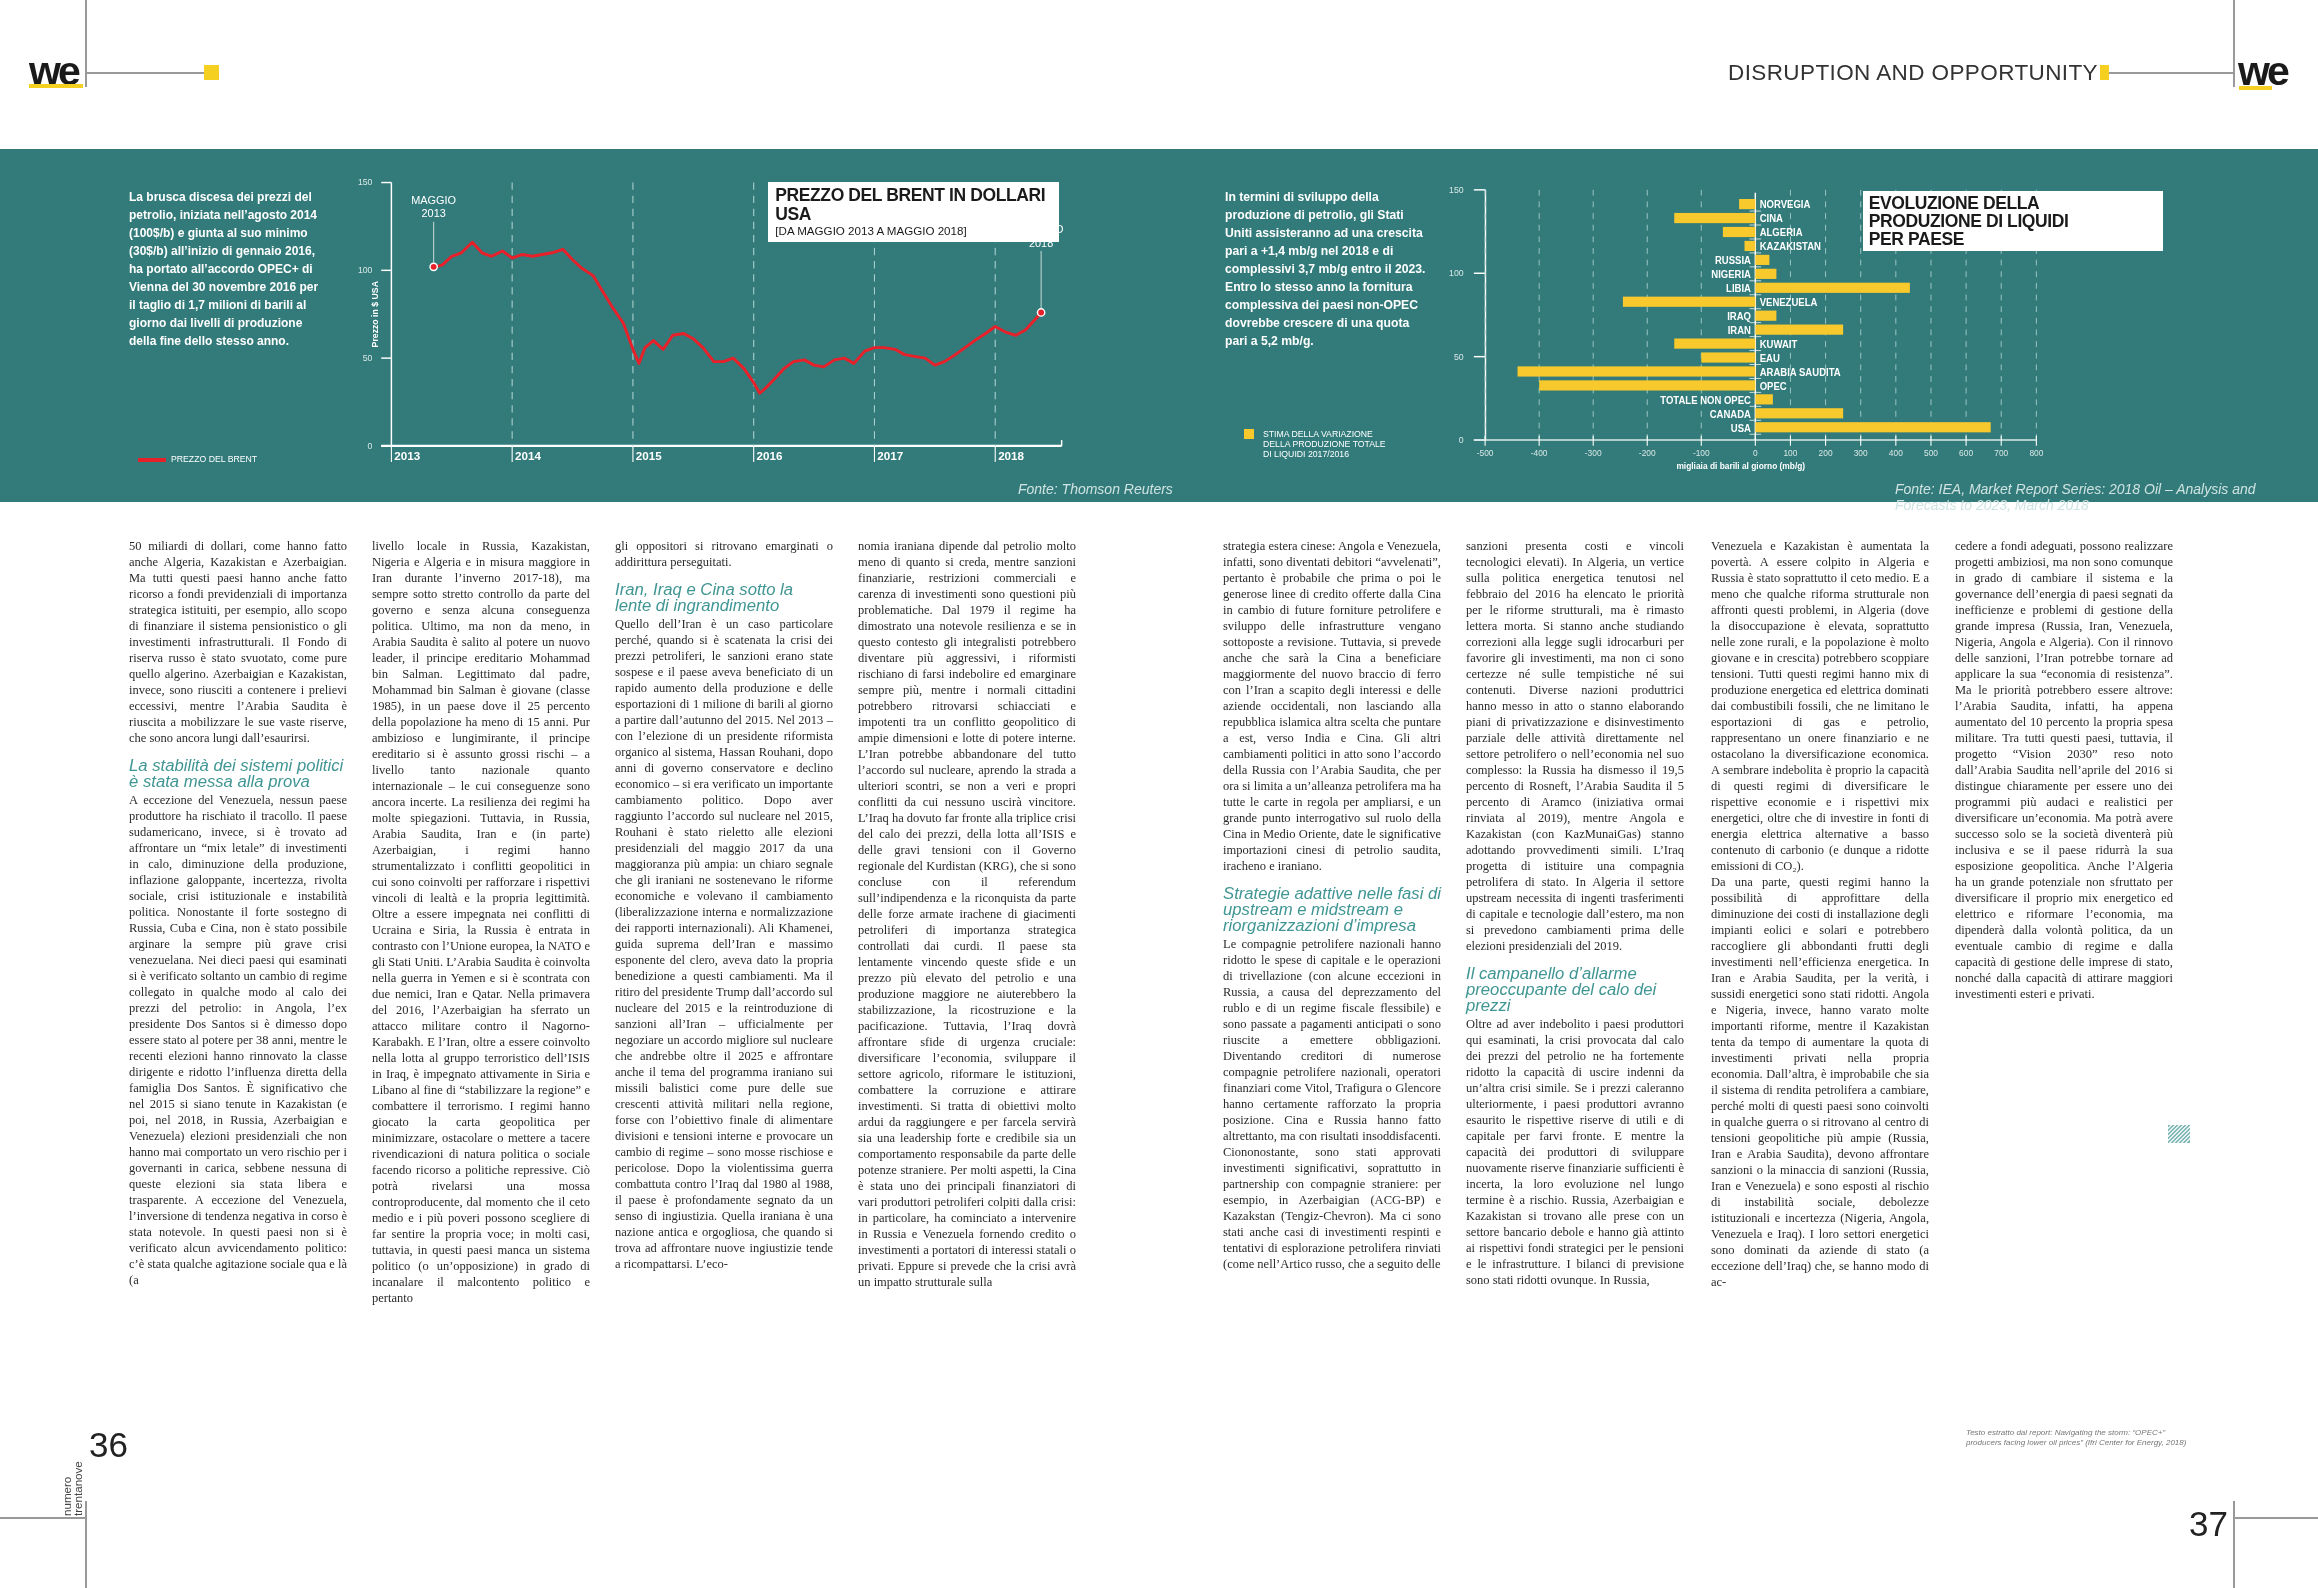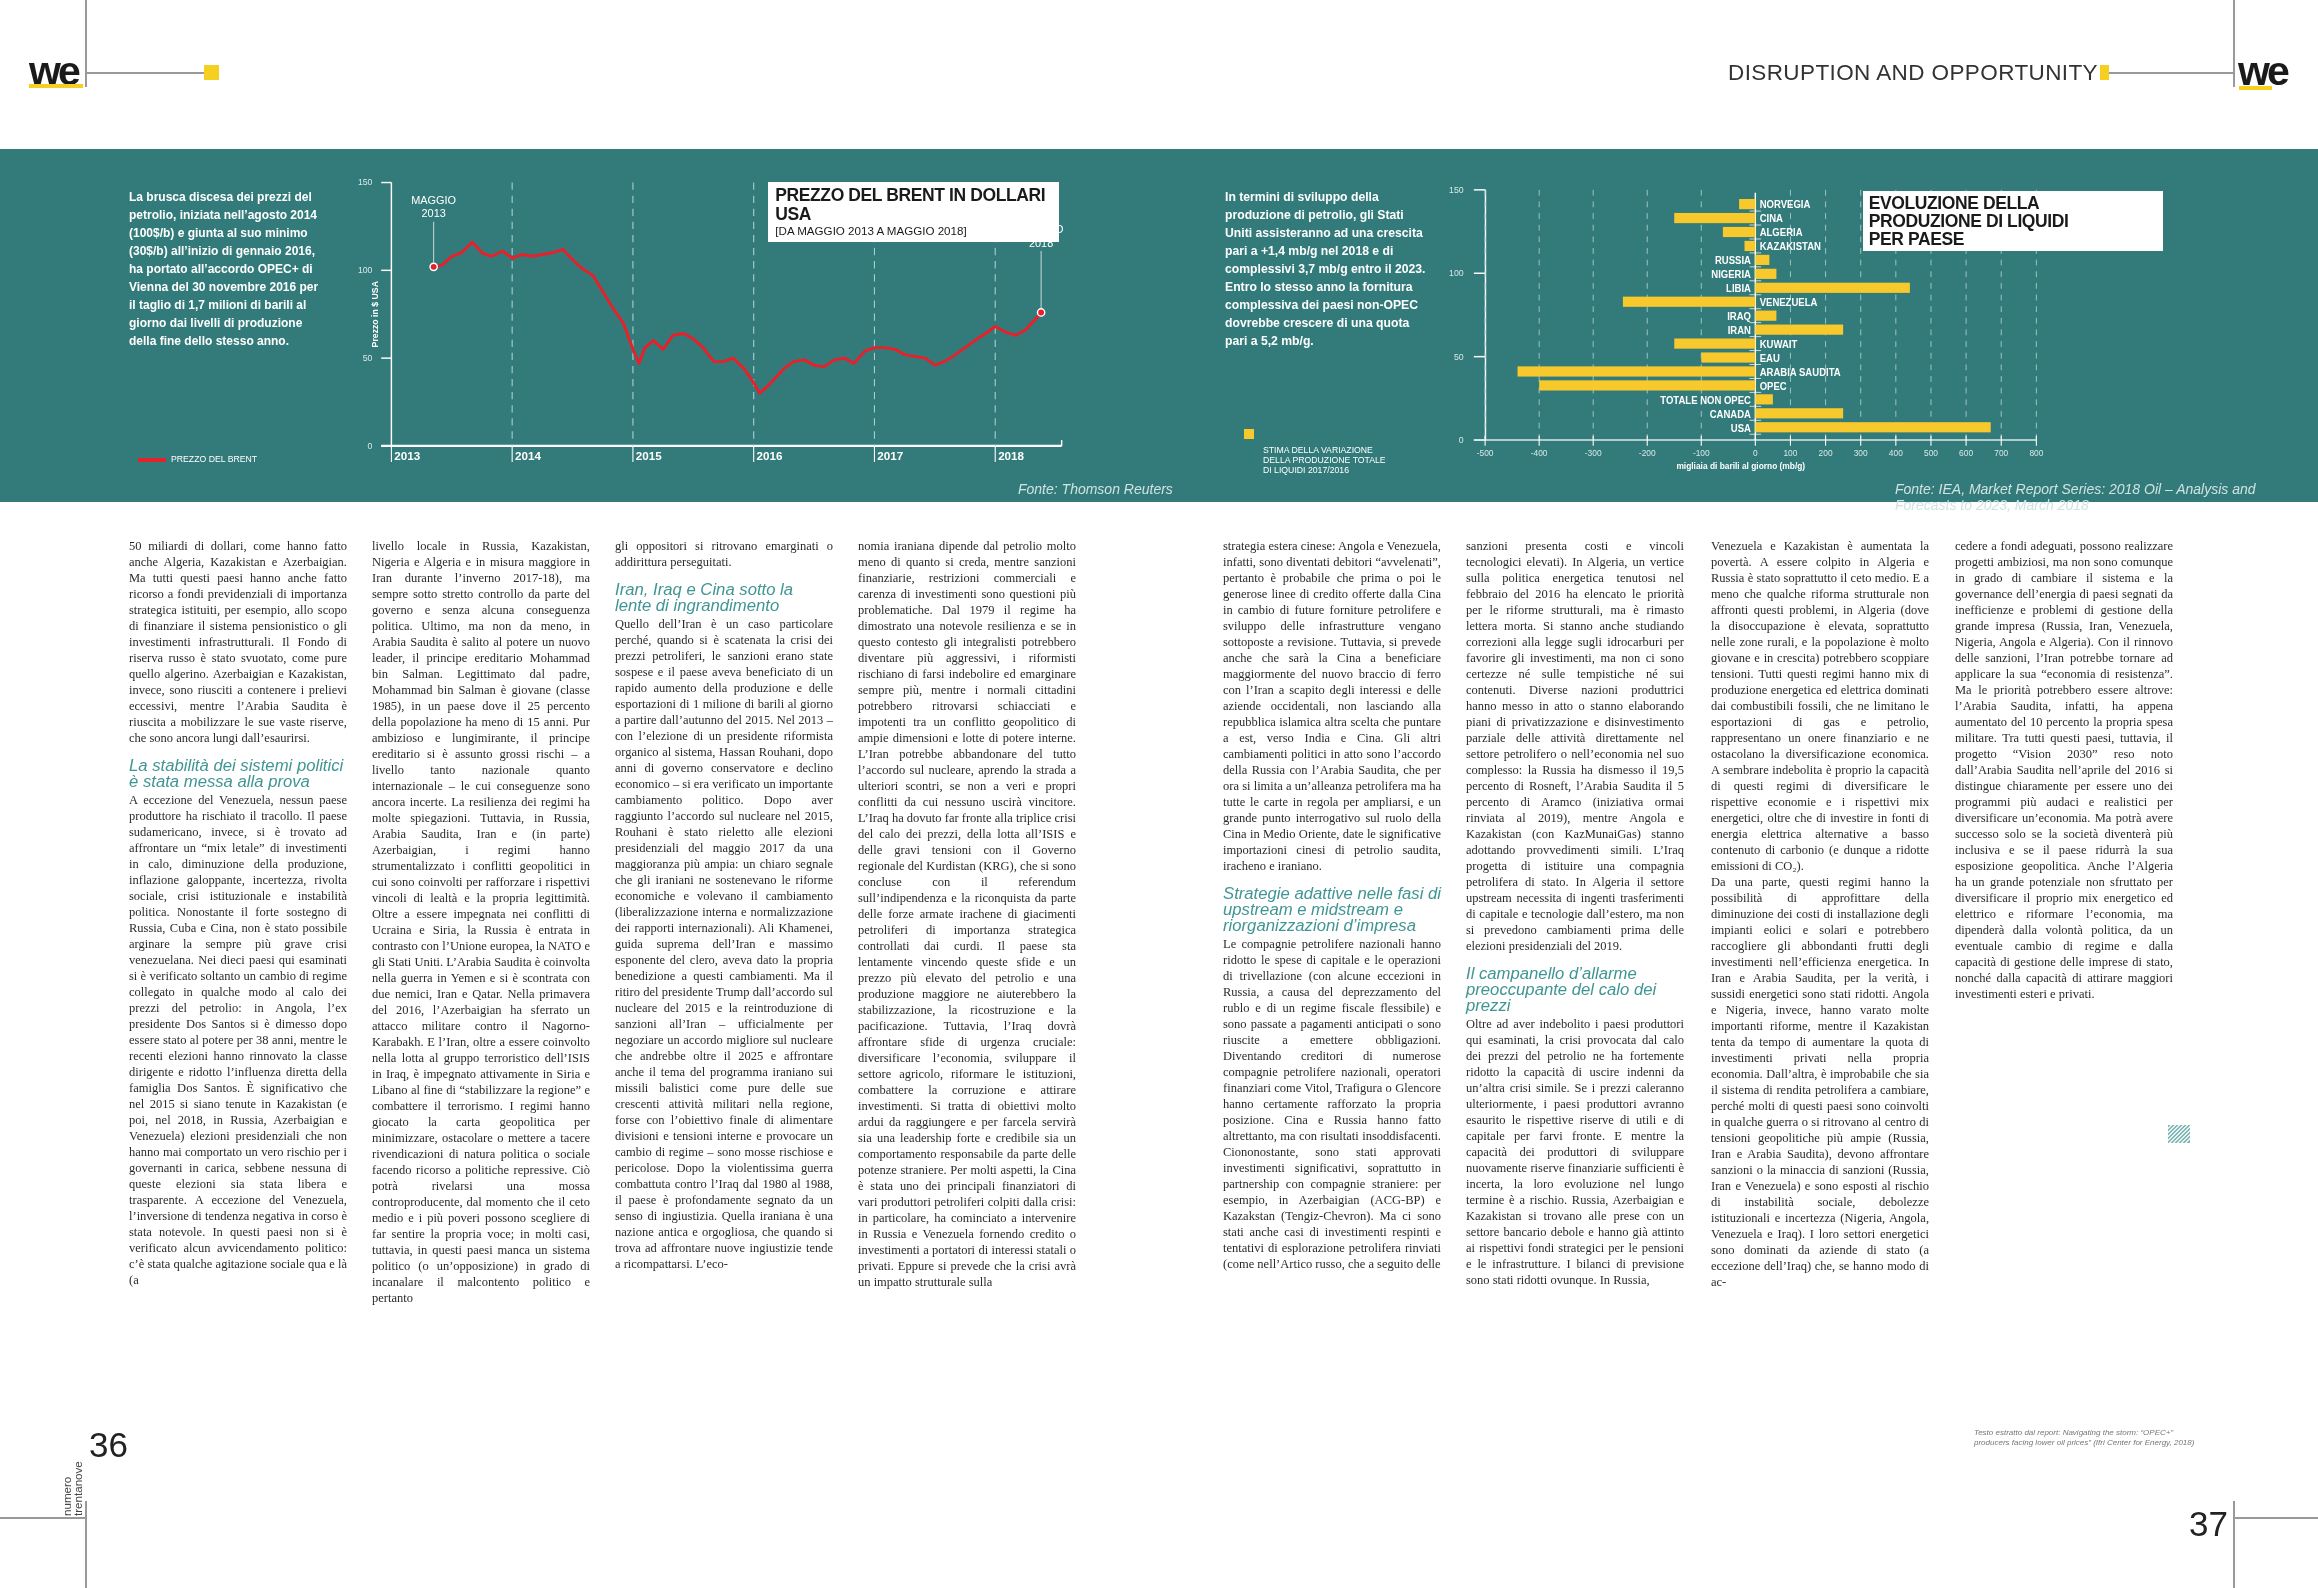--- a/index.html
+++ b/index.html
@@ -20,21 +20,21 @@
   .chart-title-box{position:absolute;background:#fff;padding:4.4px 7.3px;font-family:"Liberation Sans",sans-serif;color:#1a1a1a;}
   .chart-title-box .t{font-weight:bold;font-size:17.5px;line-height:19px;letter-spacing:-0.4px;}
   .chart-title-box .s{font-size:11.6px;line-height:13px;}
   svg text{font-family:"Liberation Sans",sans-serif;}
   
   .col{position:absolute;top:538px;width:218px;font-size:12.5px;line-height:16px;text-align:justify;hyphens:auto;}
   .col p{margin:0;}
   .col h3{margin:11.6px 0 2.9px 0;font-family:"Liberation Sans",sans-serif;font-weight:normal;color:#3f9593;font-size:16.7px;line-height:16px;text-align:left;font-style:italic;}
   .pagenum{position:absolute;font-family:"Liberation Sans",sans-serif;font-size:35px;color:#222;line-height:1;}
   .issue{position:absolute;font-family:"Liberation Sans",sans-serif;font-size:11.6px;color:#444;line-height:11px;transform:rotate(-90deg);transform-origin:left top;}
-  .note{position:absolute;font-family:"Liberation Sans",sans-serif;font-style:italic;font-size:8px;color:#777;line-height:10.2px;margin-left:8px;}
+  .note{position:absolute;font-family:"Liberation Sans",sans-serif;font-style:italic;font-size:8px;color:#777;line-height:10.2px;}
   .hatch{position:absolute;width:22px;height:17.5px;background:repeating-linear-gradient(135deg,#7fb8b6 0 1.5px,#e6f1f0 1.5px 2.9px);}
 </style>
 </head>
 <body>
 
 <div class="rule-v" style="left:85px;top:0;height:87px;"></div>
 <div class="logo" style="left:29px;top:51px;">we</div>
 <div class="logo-ul" style="left:29px;top:84px;width:54px;"></div>
 <div class="rule-h" style="left:86px;top:72px;width:120px;"></div>
 <div class="ysq" style="left:204px;top:65px;"></div>
@@ -274,21 +274,21 @@
     <line x1="805" y1="391.99999999999994" x2="821" y2="391.99999999999994" stroke="#fff" stroke-width="1"></line>
     <text x="807" y="388.4117647058823" fill="#fff" font-size="16" font-weight="bold" text-anchor="end" font-stretch="condensed" transform="scale(0.82,1)" transform-origin="807 388.4117647058823">USA</text>
   </svg>
 
 <div class="chart-title-box" style="left:1863px;top:191px;width:288px;padding:2.9px 5.8px;">
   <div class="t" style="font-size:17.5px;line-height:18px;width:233px;">EVOLUZIONE DELLA PRODUZIONE DI LIQUIDI PER PAESE</div>
 </div>
 
 <div class="abs" style="left:1244px;top:429px;">
   <span class="abs" style="left:0;top:0;width:10.2px;height:10.2px;background:#f8c92d;"></span>
-  <span class="legend-txt" style="left:19px;top:16px;width:124px;">STIMA DELLA VARIAZIONE DELLA PRODUZIONE TOTALE DI LIQUIDI 2017/2016</span>
+  <span class="legend-txt" style="left:19px;top:0;width:124px;">STIMA DELLA VARIAZIONE DELLA PRODUZIONE TOTALE DI LIQUIDI 2017/2016</span>
 </div>
 <div class="fonte" style="left:1895px;top:481px;">Fonte: IEA, Market Report Series: 2018 Oil – Analysis and Forecasts to 2023, March 2018</div>
 
 <div id="col0" class="col" style="left:129px;">
     <p>50 miliardi di dollari, come hanno fatto anche Algeria, Kazakistan e Azerbaigian. Ma tutti questi paesi hanno anche fatto ricorso a fondi previdenziali di importanza strategica istituiti, per esempio, allo scopo di finanziare il sistema pensionistico o gli investimenti infrastrutturali. Il Fondo di riserva russo è stato svuotato, come pure quello algerino. Azerbaigian e Kazakistan, invece, sono riusciti a contenere i prelievi eccessivi, mentre l’Arabia Saudita è riuscita a mobilizzare le sue vaste riserve, che sono ancora lungi dall’esaurirsi.</p>
     <h3>La stabilità dei sistemi politici è stata messa alla prova</h3>
     <p>A eccezione del Venezuela, nessun paese produttore ha rischiato il tracollo. Il paese sudamericano, invece, si è trovato ad affrontare un “mix letale” di investimenti in calo, diminuzione della produzione, inflazione galoppante, incertezza, rivolta sociale, crisi istituzionale e instabilità politica. Nonostante il forte sostegno di Russia, Cuba e Cina, non è stato possibile arginare la sempre più grave crisi venezuelana. Nei dieci paesi qui esaminati si è verificato soltanto un cambio di regime collegato in qualche modo al calo dei prezzi del petrolio: in Angola, l’ex presidente Dos Santos si è dimesso dopo essere stato al potere per 38 anni, mentre le recenti elezioni hanno rinnovato la classe dirigente e ridotto l’influenza diretta della famiglia Dos Santos. È significativo che nel 2015 si siano tenute in Kazakistan (e poi, nel 2018, in Russia, Azerbaigian e Venezuela) elezioni presidenziali che non hanno mai comportato un vero rischio per i governanti in carica, sebbene nessuna di queste elezioni sia stata libera e trasparente. A eccezione del Venezuela, l’inversione di tendenza negativa in corso è stata notevole. In questi paesi non si è verificato alcun avvicendamento politico: c’è stata qualche agitazione sociale qua e là (a</p>
   </div>
 <div id="col1" class="col" style="left:372px;">
     <p>livello locale in Russia, Kazakistan, Nigeria e Algeria e in misura maggiore in Iran durante l’inverno 2017-18), ma sempre sotto stretto controllo da parte del governo e senza alcuna conseguenza politica. Ultimo, ma non da meno, in Arabia Saudita è salito al potere un nuovo leader, il principe ereditario Mohammad bin Salman. Legittimato dal padre, Mohammad bin Salman è giovane (classe 1985), in un paese dove il 25 percento della popolazione ha meno di 15 anni. Pur ambizioso e lungimirante, il principe ereditario si è assunto grossi rischi – a livello tanto nazionale quanto internazionale – le cui conseguenze sono ancora incerte. La resilienza dei regimi ha molte spiegazioni. Tuttavia, in Russia, Arabia Saudita, Iran e (in parte) Azerbaigian, i regimi hanno strumentalizzato i conflitti geopolitici in cui sono coinvolti per rafforzare i rispettivi vincoli di lealtà e la propria legittimità. Oltre a essere impegnata nei conflitti di Ucraina e Siria, la Russia è entrata in contrasto con l’Unione europea, la NATO e gli Stati Uniti. L’Arabia Saudita è coinvolta nella guerra in Yemen e si è scontrata con due nemici, Iran e Qatar. Nella primavera del 2016, l’Azerbaigian ha sferrato un attacco militare contro il Nagorno-Karabakh. E l’Iran, oltre a essere coinvolto nella lotta al gruppo terroristico dell’ISIS in Iraq, è impegnato attivamente in Siria e Libano al fine di “stabilizzare la regione” e combattere il terrorismo. I regimi hanno giocato la carta geopolitica per minimizzare, ostacolare o mettere a tacere rivendicazioni di natura politica o sociale facendo ricorso a politiche repressive. Ciò potrà rivelarsi una mossa controproducente, dal momento che il ceto medio e i più poveri possono scegliere di far sentire la propria voce; in molti casi, tuttavia, in questi paesi manca un sistema politico (o un’opposizione) in grado di incanalare il malcontento politico e pertanto</p>

